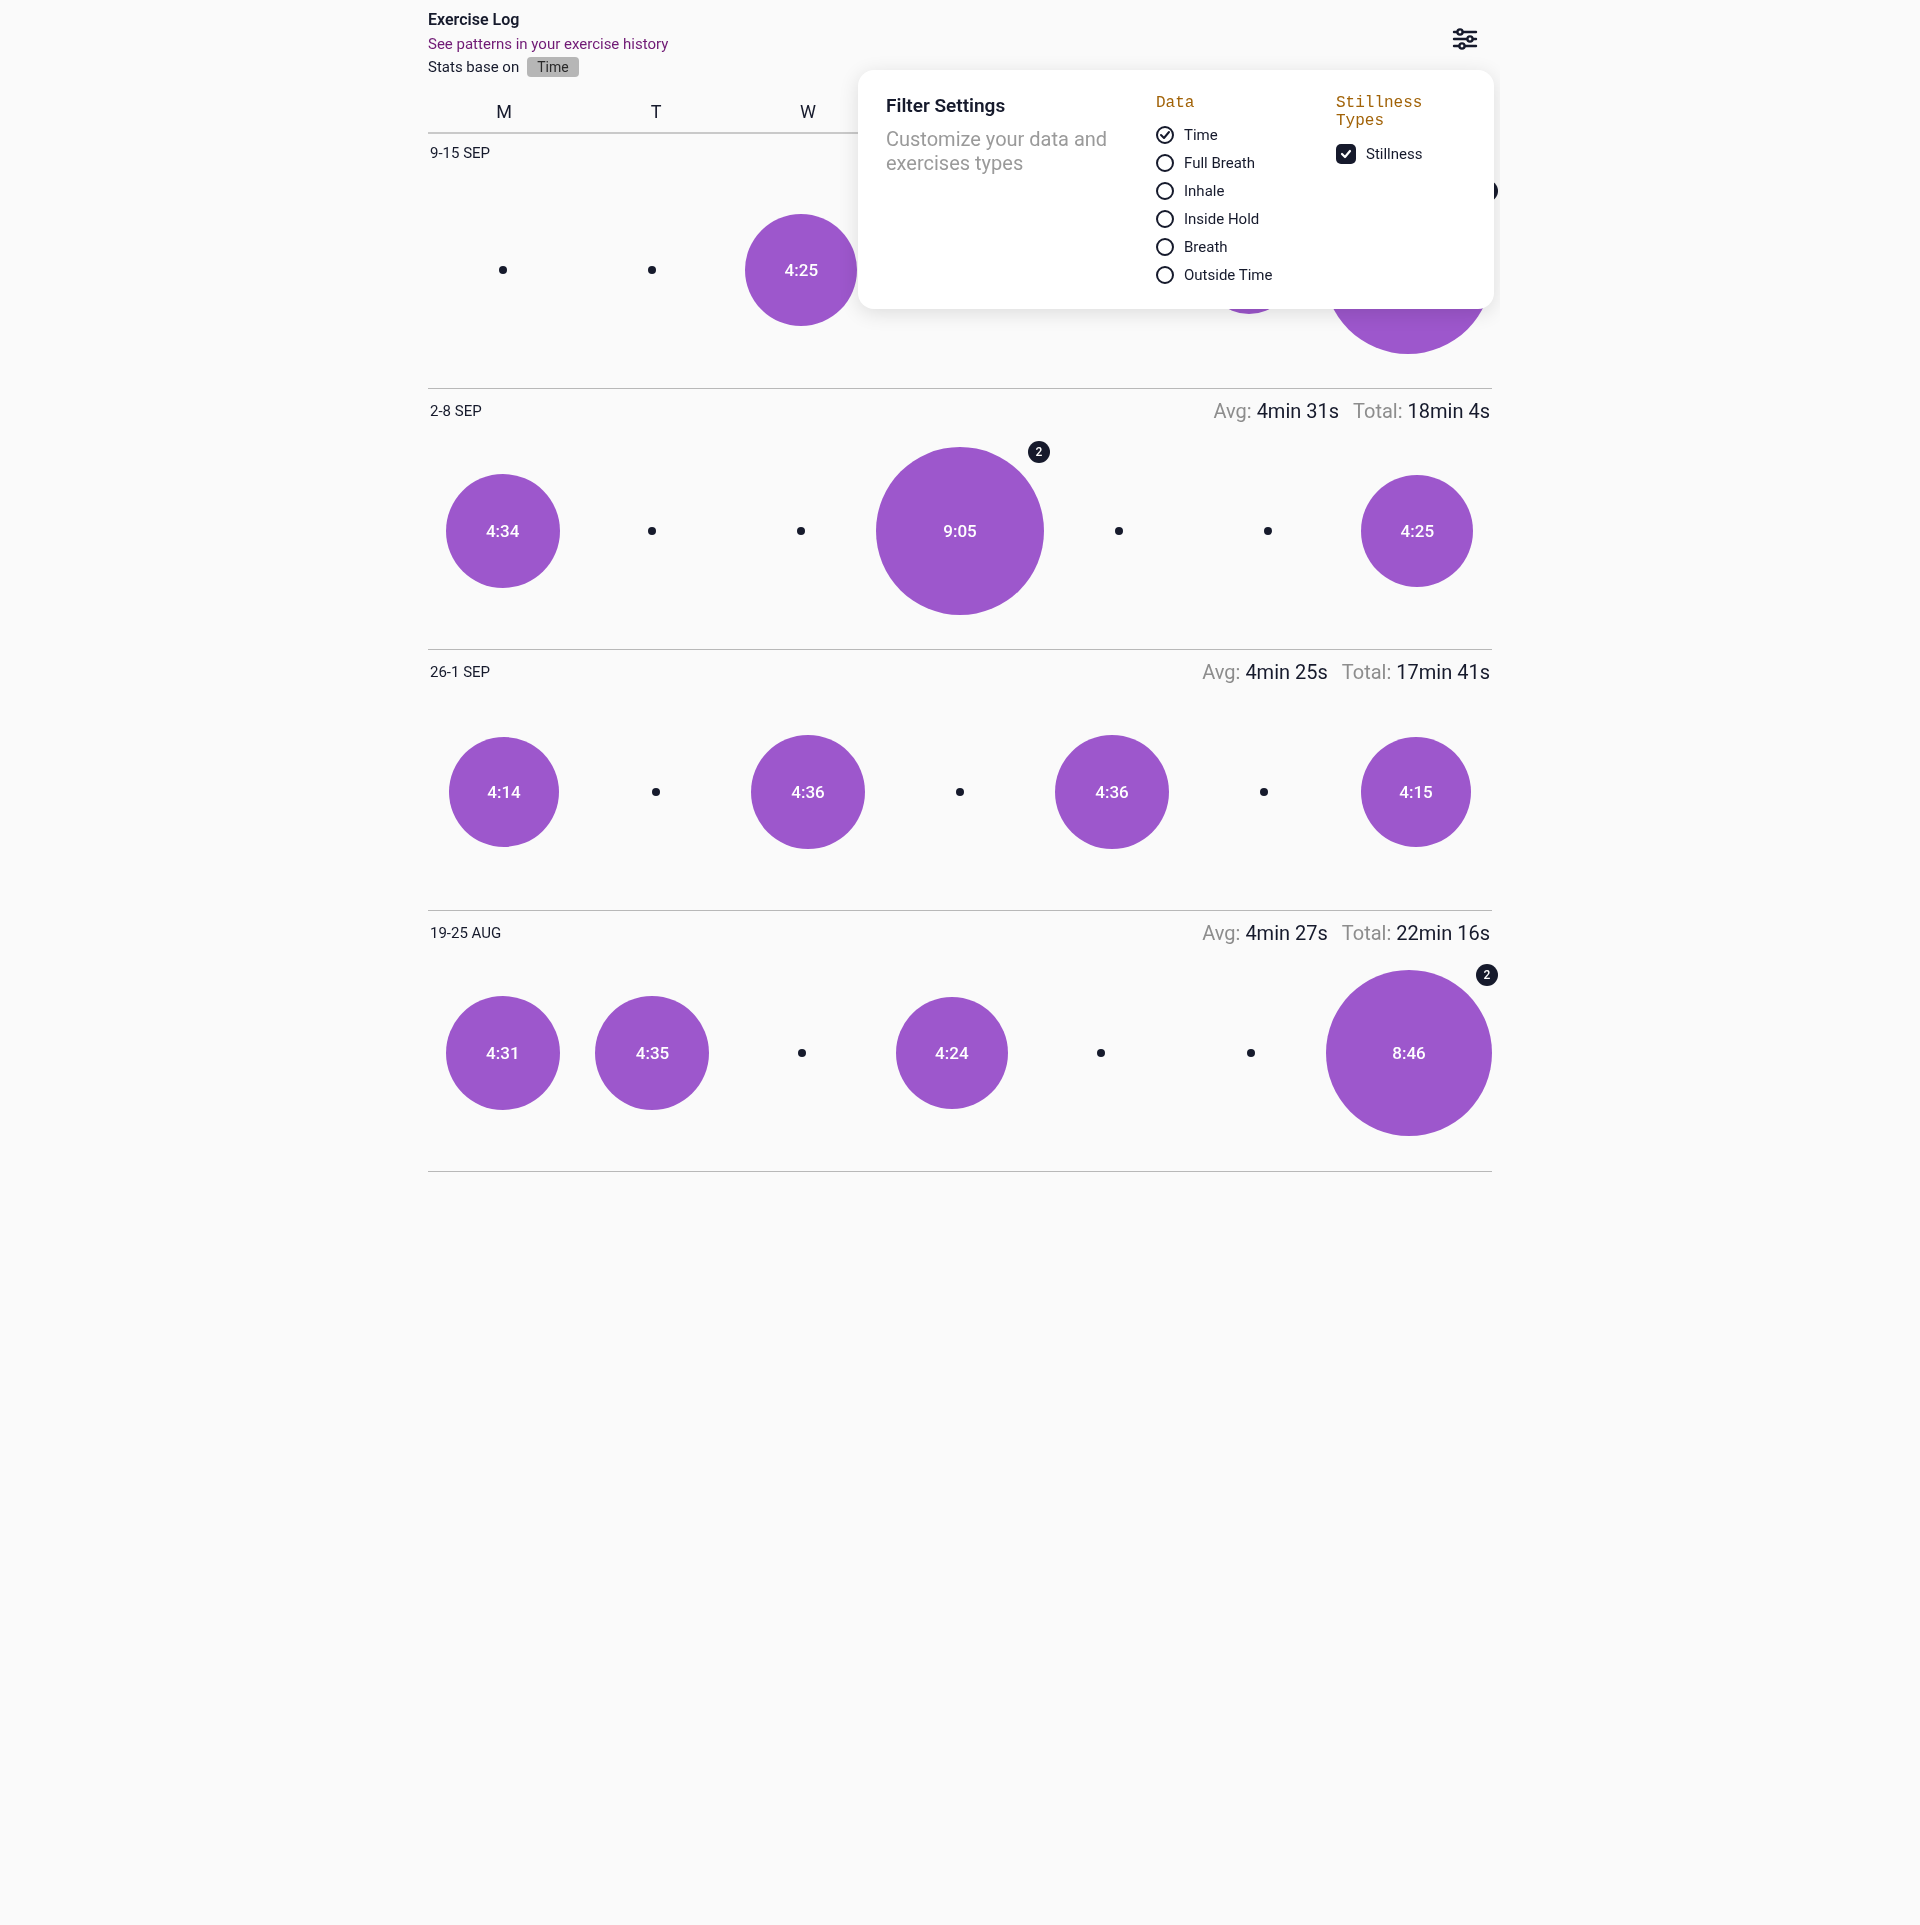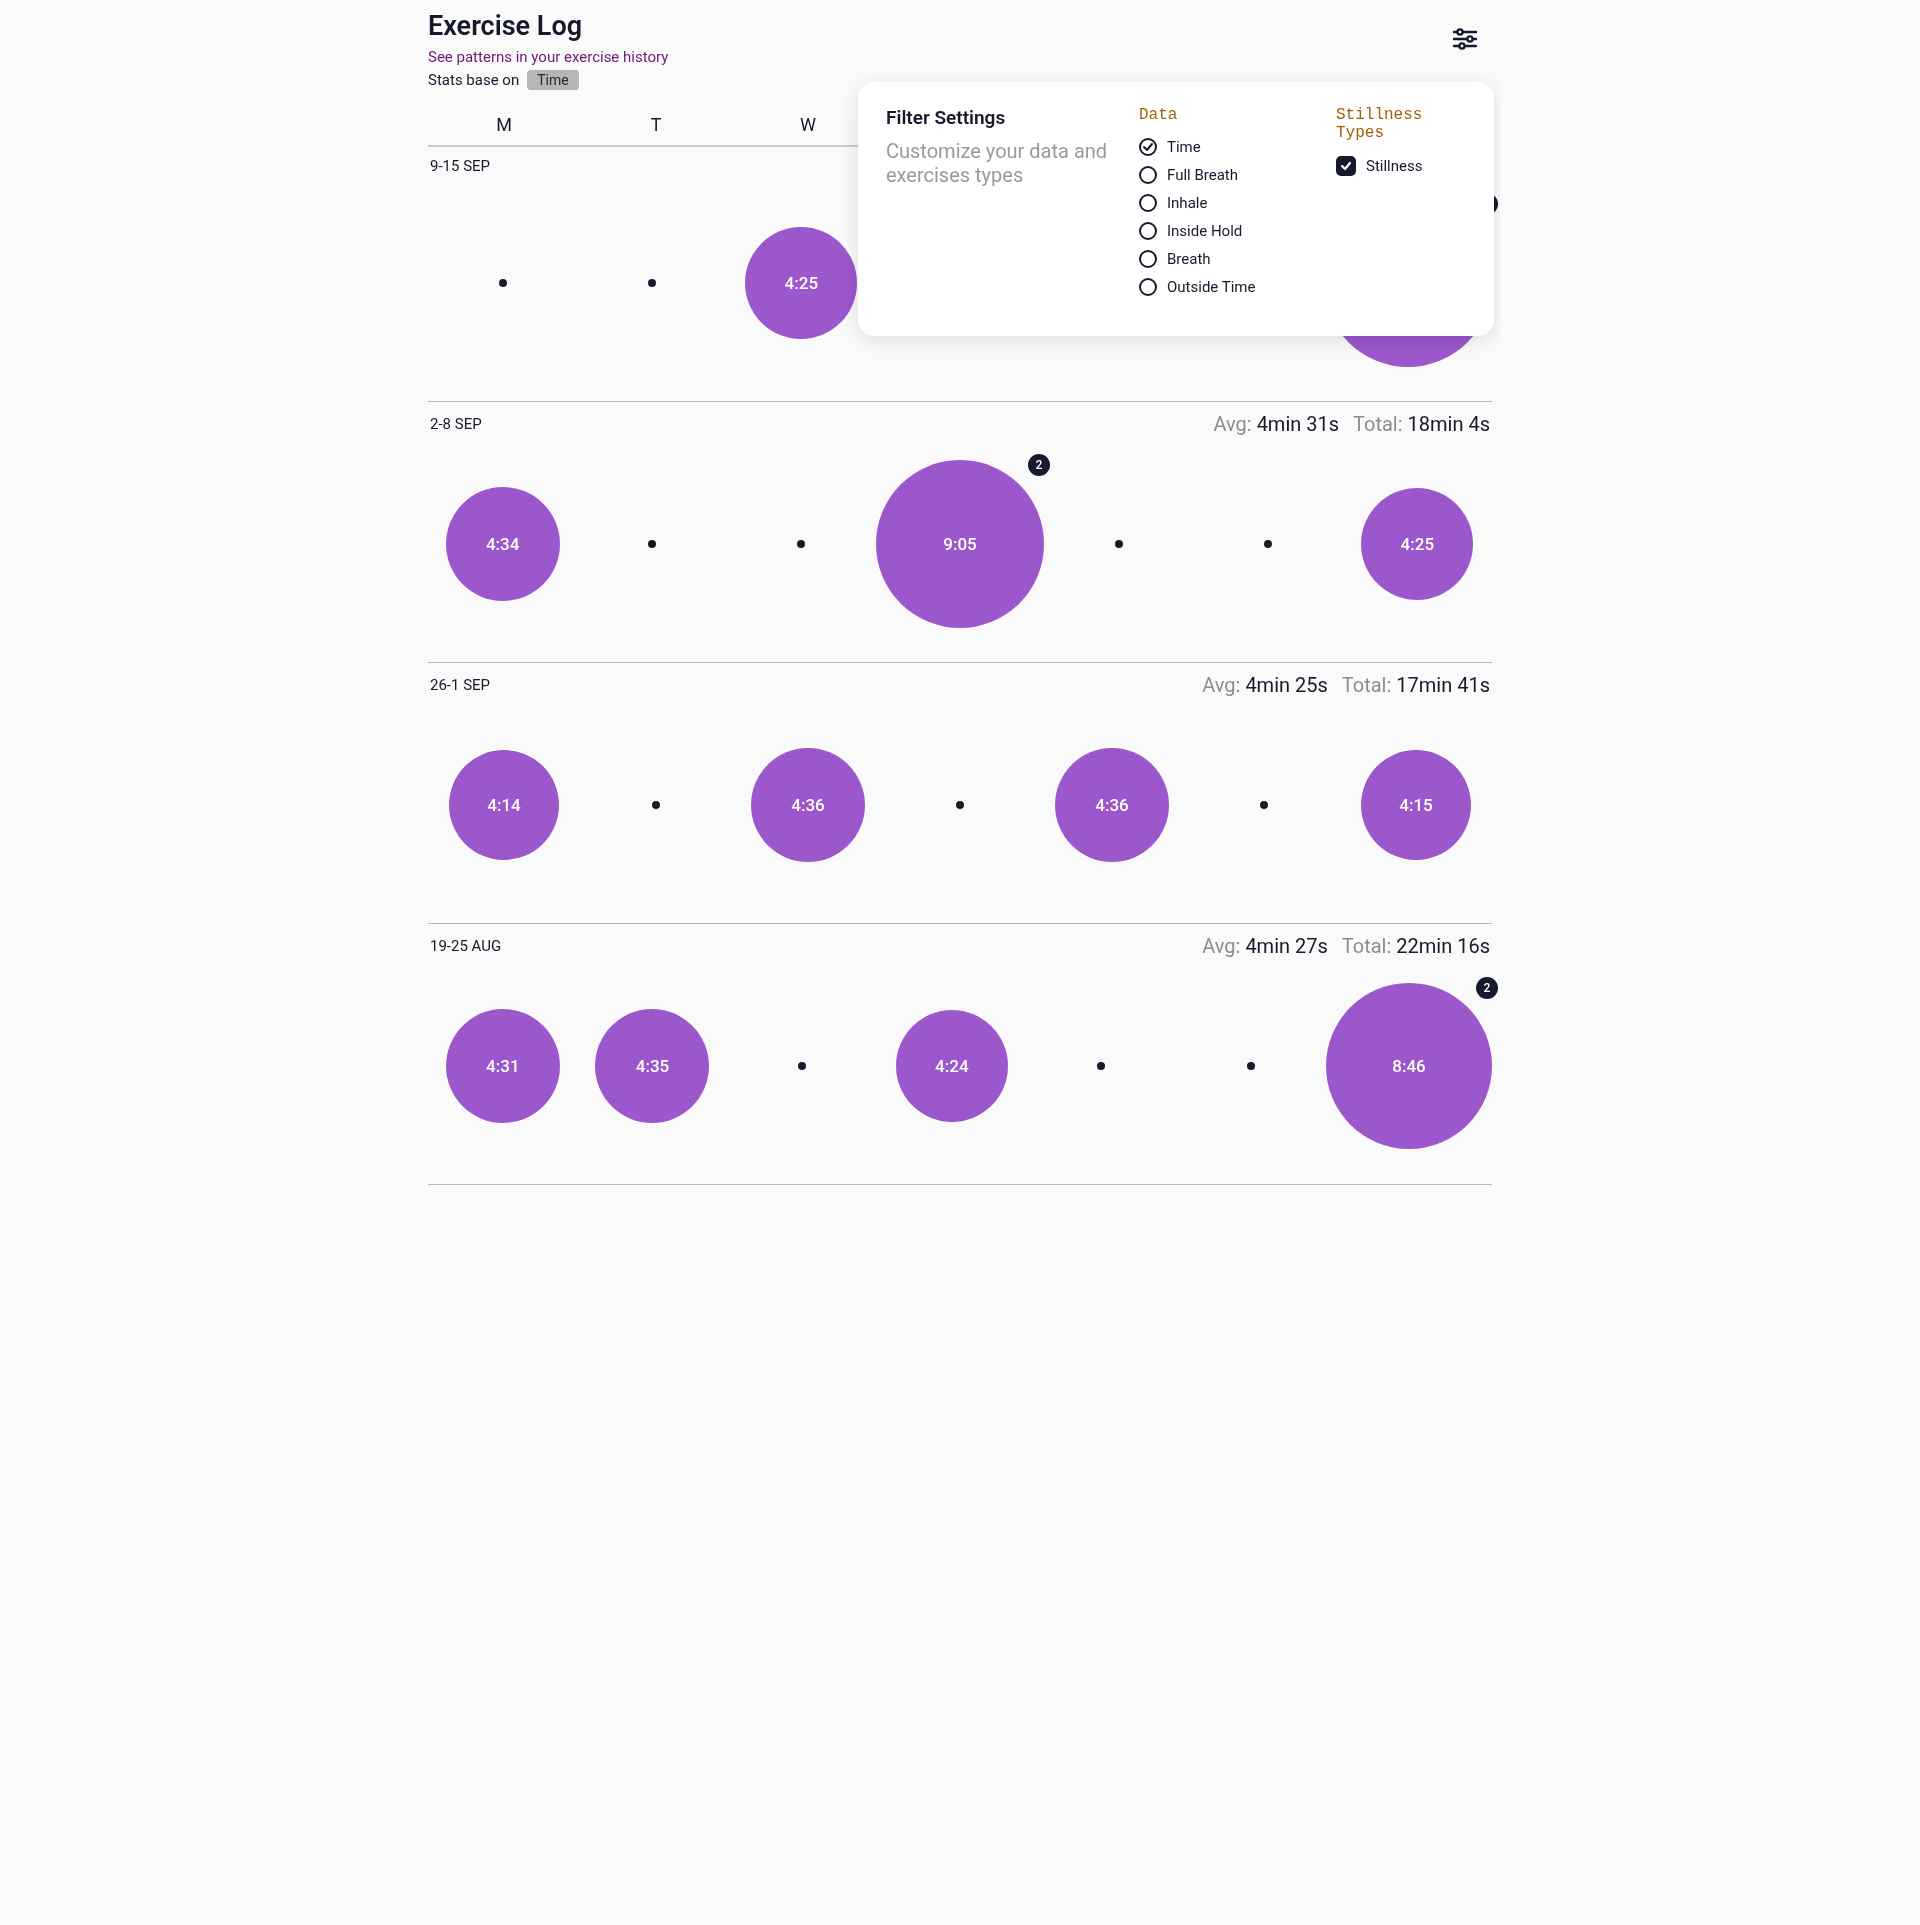--- a/index.html
+++ b/index.html
@@ -5,21 +5,21 @@
 * { box-sizing: border-box; margin: 0; padding: 0; }
 body {
   font-family: -apple-system, BlinkMacSystemFont, "Segoe UI", Roboto, Helvetica, Arial, sans-serif;
   background: #fafafa;
   color: #161a2c;
   width: 1080px;
   margin: 0 auto;
   padding: 10px 8px;
 }
 .header { position: relative; }
-.title { font-size: 27px; font-weight: 600; }
+.title { font-size: 16px; font-weight: 600; }
 .subtitle { font-size: 15px; color: #701a75; margin-top: 6px; }
 .statsline { font-size: 15px; margin-top: 4px; display: flex; align-items: center; gap: 8px; }
 .badge {
   background: #b6b6b6;
   border-radius: 4px;
   padding: 2px 10px;
   color: #2a2a2a;
   font-size: 14px;
 }
 .settings-btn {
@@ -78,30 +78,30 @@
   width: 22px; height: 22px;
   background: #161a2c;
   color: #fff;
   border-radius: 50%;
   font-size: 12px;
   display: flex; align-items: center; justify-content: center;
 }
 
 .popover {
   position: absolute;
-  top: 72px; left: 430px;
+  top: 60px; left: 430px;
   width: 636px;
   background: #fff;
   border-radius: 16px;
   box-shadow: 0 4px 20px rgba(0,0,0,0.12);
-  padding: 24px 28px 30px 28px;
+  padding: 24px 28px 15px 28px;
   z-index: 10;
   display: grid;
   grid-template-columns: 1fr 170px 130px;
-  column-gap: 27px;
+  column-gap: 10px;
 }
 .pophead { font-size: 19px; font-weight: 600; color: #161a2c; }
 .popsub { font-size: 20px; color: #9a9a9a; margin-top: 10px; }
 .colhead { font-size: 16px; color: #a16207; margin-bottom: 14px; font-family: Liberation Mono, monospace; }
 .optrow {
   display: flex; align-items: center; gap: 10px;
   font-size: 15px; color: #161a2c;
   margin-bottom: 10px; cursor: pointer;
 }
 .radio {

